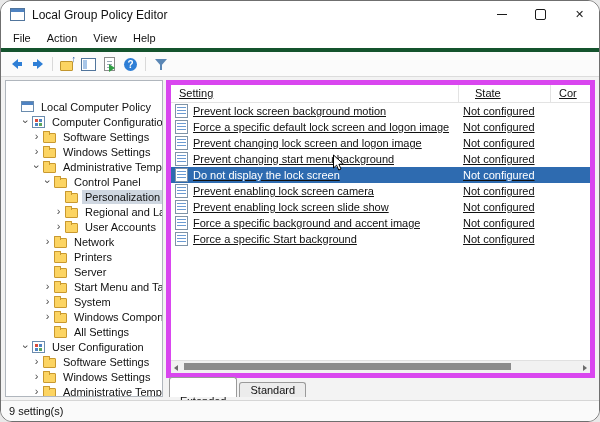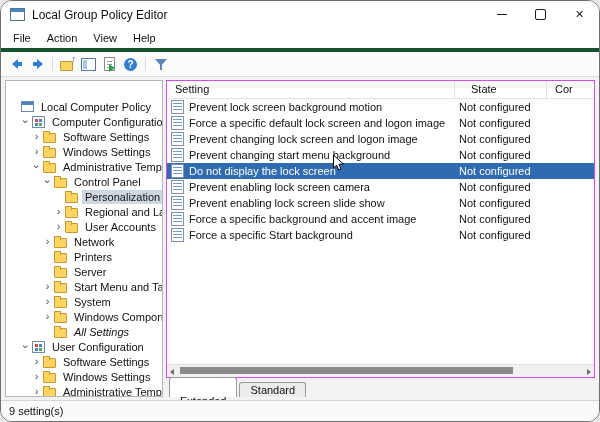--- a/index.html
+++ b/index.html
@@ -41,21 +41,21 @@
   .icon-export-list::after{content:"";position:absolute;right:0;bottom:2px;border:4px solid transparent;border-left:6px solid #2f9e44;}
   .icon-help::before{content:"?";width:13px;height:13px;border-radius:50%;background:var(--accent);color:#fff;font-size:10px;font-weight:bold;display:flex;align-items:center;justify-content:center;}
   .icon-filter{flex-direction:column;}
   .icon-filter::before{content:"";border-left:6px solid transparent;border-right:6px solid transparent;border-top:7px solid #5b87b5;}
   .icon-filter::after{content:"";width:2px;height:5px;background:#5b87b5;margin-top:-1px;}
   
   .main{flex:1;display:flex;padding:3px 4px;background:#f3f3f3;min-height:0;}
   .tree-pane{width:158px;flex:none;background:#fff;border:1px solid #b0b6bd;overflow:hidden;padding-top:18px;box-sizing:border-box;}
   .splitter{width:3px;flex:none;}
   .right-col{flex:1;display:flex;flex-direction:column;min-width:0;}
-  .list-pane{flex:1;background:#fff;border:1px solid #d946ef;display:flex;flex-direction:column;min-width:0;min-height:0;}
+  .list-pane{flex:1;background:#fff;border:5px solid #d946ef;display:flex;flex-direction:column;min-width:0;min-height:0;text-decoration:underline;}
   
   .tree-row{display:flex;align-items:center;height:15px;white-space:nowrap;overflow:hidden;}
   .chev{width:11px;flex:none;text-align:center;color:#4a4a4a;font-size:11px;line-height:1;}
   .chev.collapsed::before{content:"\203A";}
   .chev.expanded::before{content:"\203A";display:inline-block;transform:rotate(90deg);}
   .t-icon{width:15px;height:13px;flex:none;margin-right:3px;position:relative;}
   .ic-folder::before{content:"";position:absolute;left:1px;top:3px;width:11px;height:8px;background:var(--folder);border:1px solid #c9992f;border-radius:1px;}
   .ic-folder::after{content:"";position:absolute;left:1px;top:1px;width:5px;height:3px;background:var(--folder);border:1px solid #c9992f;border-bottom:none;border-radius:1px 1px 0 0;}
   .ic-console::before{content:"";position:absolute;left:1px;top:1px;width:11px;height:9px;background:#fff;border:1px solid #6a8cae;}
   .ic-console::after{content:"";position:absolute;left:2px;top:2px;width:11px;height:3px;background:#4f83c2;}
@@ -206,21 +206,21 @@
         <div class="tree-row" style="padding-left: 36px;">
           <span class="chev collapsed"></span>
           <span class="t-icon ic-folder"></span>
           <span class="t-label">System</span>
         </div>
         <div class="tree-row" style="padding-left: 36px;">
           <span class="chev collapsed"></span>
           <span class="t-icon ic-folder"></span>
           <span class="t-label">Windows Components</span>
         </div>
-        <div class="tree-row" style="padding-left: 36px; font-style: italic;">
+        <div class="tree-row" style="padding-left: 36px;">
           <span class="chev none"></span>
           <span class="t-icon ic-folder"></span>
           <span class="t-label">All Settings</span>
         </div>
         <div class="tree-row" style="padding-left: 14px;">
           <span class="chev expanded"></span>
           <span class="t-icon ic-config"></span>
           <span class="t-label">User Configuration</span>
         </div>
         <div class="tree-row" style="padding-left: 25px;">

